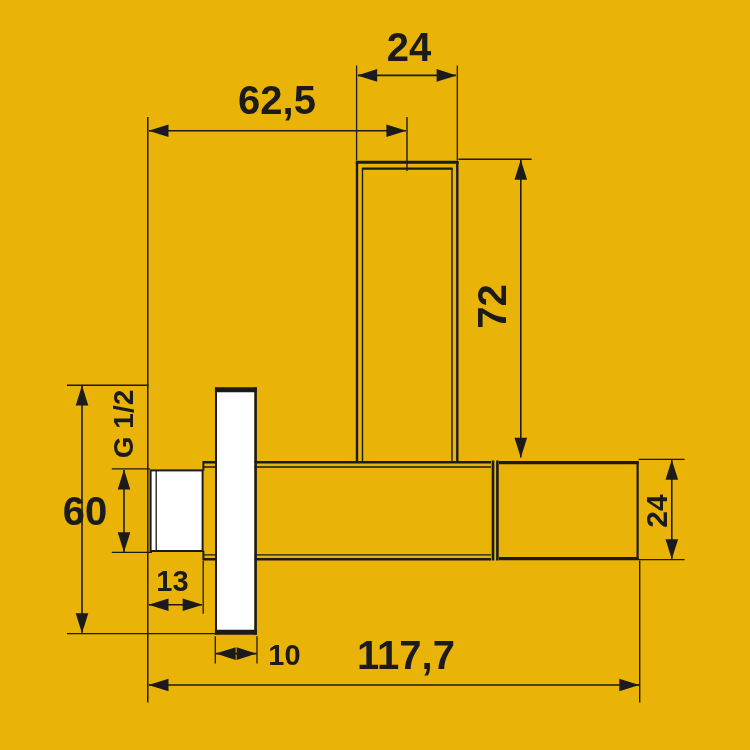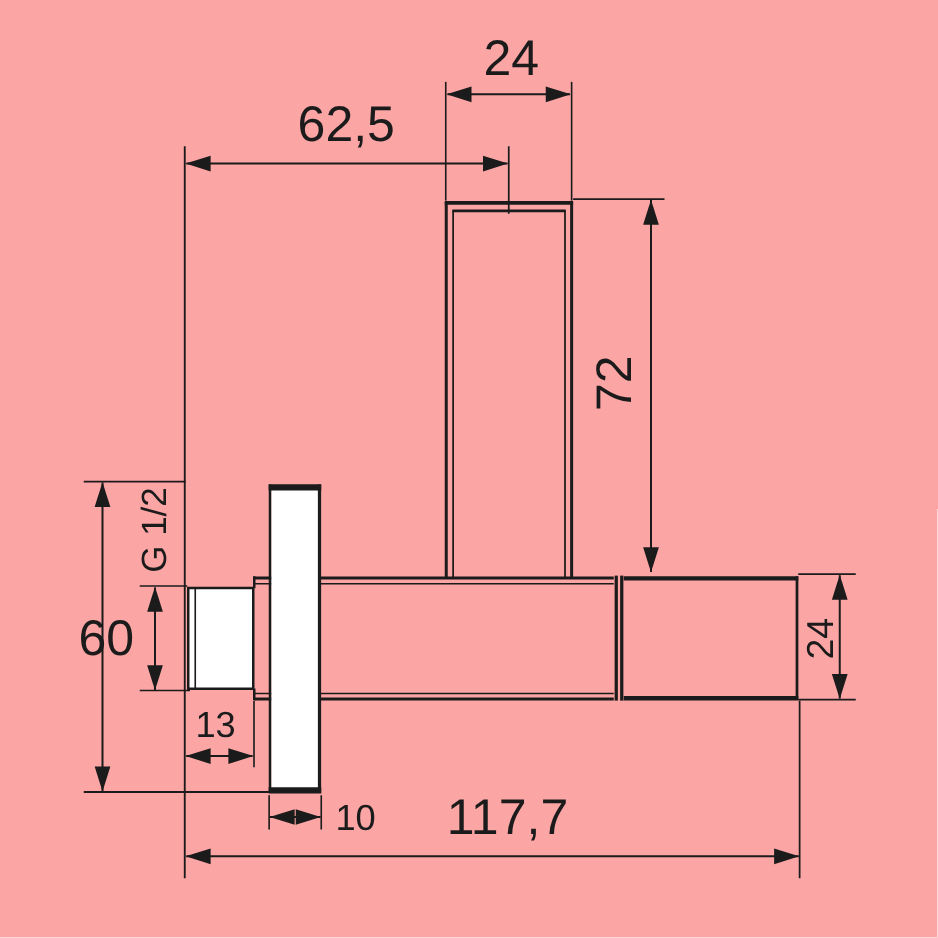--- a/index.html
+++ b/index.html
@@ -1,20 +1,21 @@
 <!DOCTYPE html>
 <html><head>
 <meta charset="utf-8">
 <style>
   html,body{margin:0;padding:0;background:#ffffff;}
   .stage{
     position:relative;
     width:750px;height:750px;
-    background:#fca5a5;
+    background:#eab308;
     font-family:"Liberation Sans", sans-serif;
+    font-weight:bold;
   }
   svg{display:block;}
   text{
     fill:#1b1b1b;
     font-family:"Liberation Sans", sans-serif;
   }
   .dim-txt-main{font-size:40px;}
   .dim-txt-small{font-size:29px;}
   .dim-txt-thread{font-size:28px;}
   .dim-txt-side{font-size:30px;}

